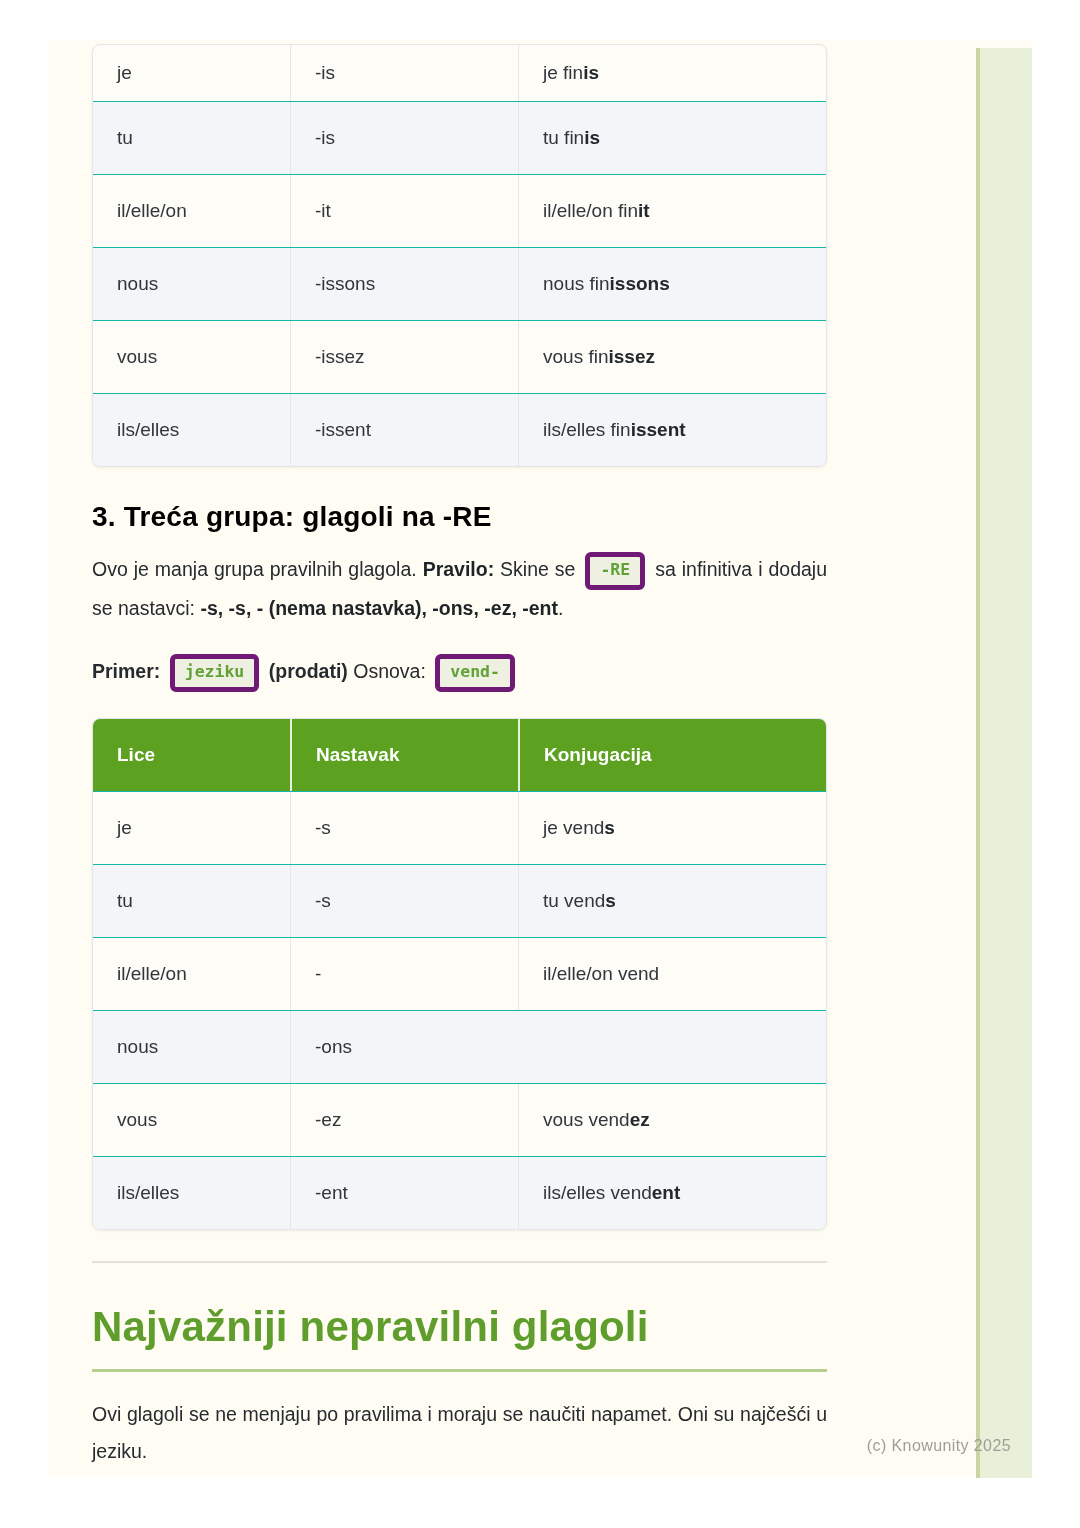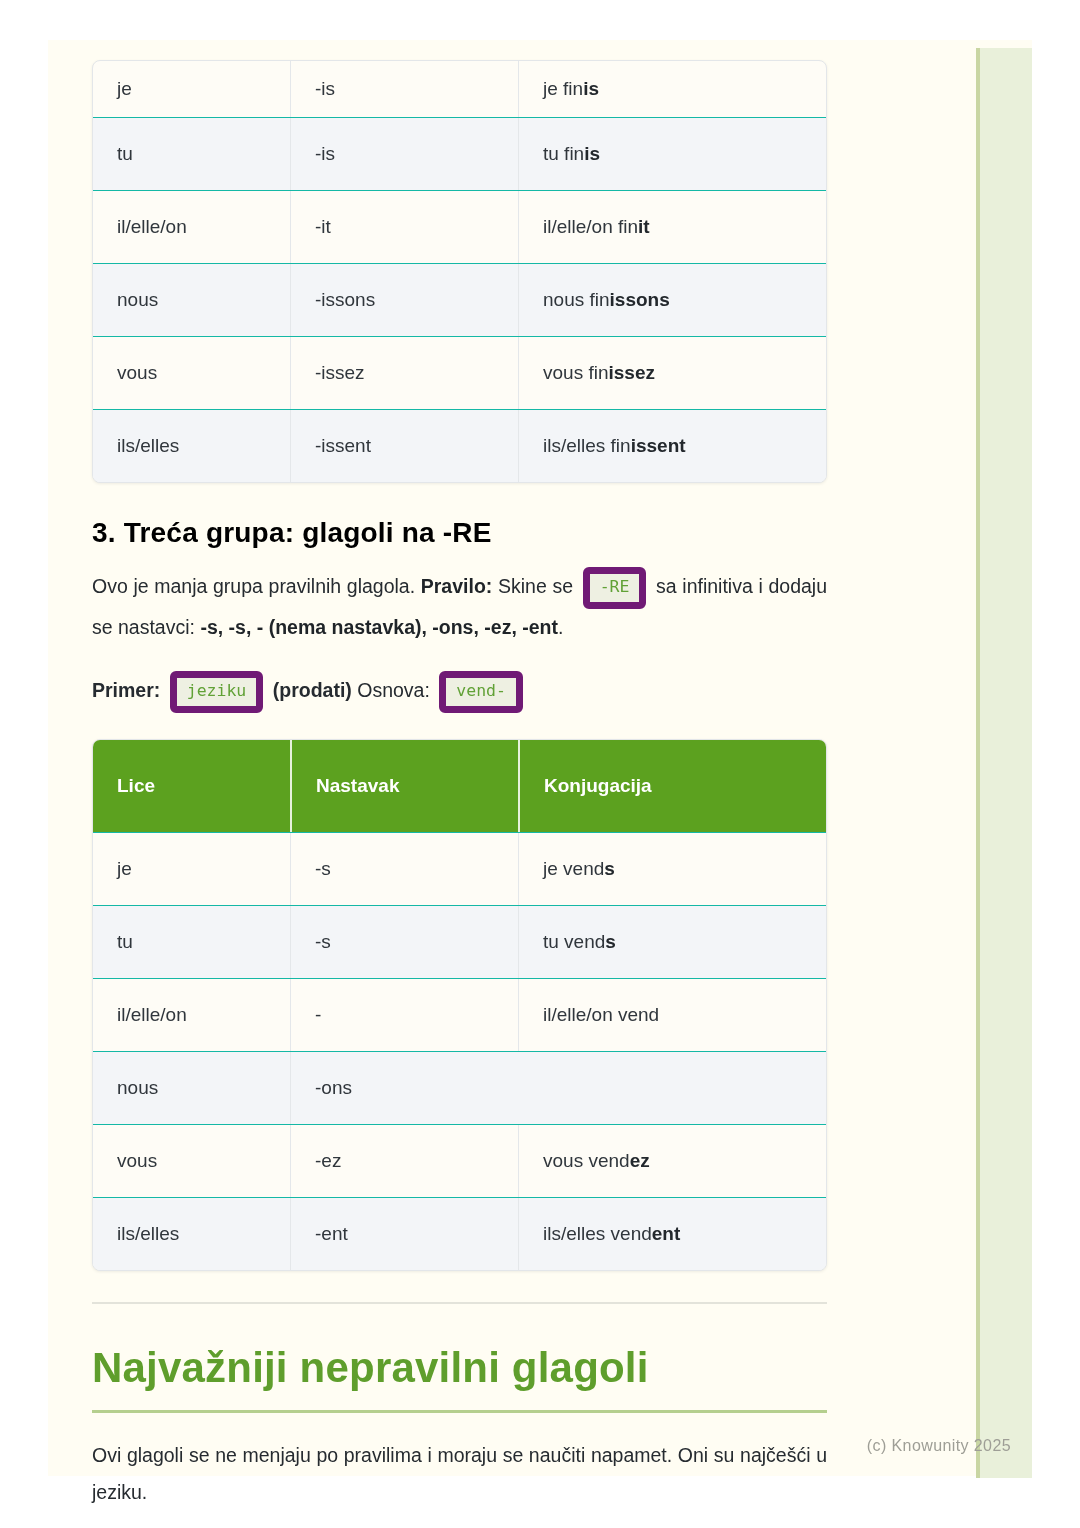--- a/index.html
+++ b/index.html
@@ -10,21 +10,21 @@
   }
   .page-card{
     position:absolute;left:48px;top:40px;width:984px;height:1436px;
     background:#fffdf3;
   }
   .green-strip{
     position:absolute;left:928px;top:8px;width:56px;height:1430px;
     background:#e9f0da;border-left:4px solid #c9d6a3;box-sizing:border-box;
   }
   .content{
-    position:absolute;left:44px;top:16px;width:735px;
+    position:absolute;left:44px;top:0px;width:735px;
   }
   
   .tbl{
     width:735px;box-sizing:border-box;background:#fefcf6;
     border:1px solid #e3e6e9;border-radius:8px;overflow:hidden;
     box-shadow:0 1px 3px rgba(0,0,0,.07);
   }
   .tbl-row{
     display:grid;grid-template-columns:197px 228px 1fr;
     border-top:1px solid #14b8a6;
@@ -36,41 +36,41 @@
     font-size:19px;color:#30363c;border-left:1px solid #e4e7ea;
     box-sizing:border-box;
   }
   .tbl-cell:first-child{border-left:none;}
   .tbl-head{
     display:grid;grid-template-columns:197px 228px 1fr;
     background:#5ca11f;
   }
   .tbl-head .tbl-cell{
     color:#ffffff;font-weight:bold;border-left:2px solid rgba(255,255,255,.85);
-    height:92px;
+    height:72px;
   }
   .tbl-head .tbl-cell:first-child{border-left:none;}
   #table-finir{margin-top:4px;}
   #table-finir .tbl-row:first-child .tbl-cell{height:56px;}
   .conj b{font-weight:bold;color:#23282d;}
   
   .h2{
     margin-top:33px;font-size:28px;line-height:34px;font-weight:bold;
     color:#000000;letter-spacing:.2px;
   }
   .para{
     margin-top:17px;font-size:19.5px;line-height:37px;color:#262b30;
     text-align:justify;
   }
   .para b{color:#1f2428;}
   .chip{
-    display:inline-block;background:#eef0e2;border:7px solid #701a75;
+    display:inline-block;background:#eef0e2;border:5px solid #701a75;
     border-radius:6px;padding:1px 10px 3px 10px;margin:0 4px;
     font-family:"DejaVu Sans Mono","Liberation Mono",monospace;
-    font-size:16.5px;font-weight:normal;color:#61a136;line-height:24px;
+    font-size:16.5px;font-weight:bold;color:#61a136;line-height:24px;
     vertical-align:1px;
   }
   .primer-line{
     margin-top:24px;font-size:19.5px;color:#262b30;line-height:40px;
   }
   #table-vendre{margin-top:26px;}
   .divider{
     margin-top:31px;height:0;border-top:2px solid #e3e3da;width:735px;
   }
   .h1{

